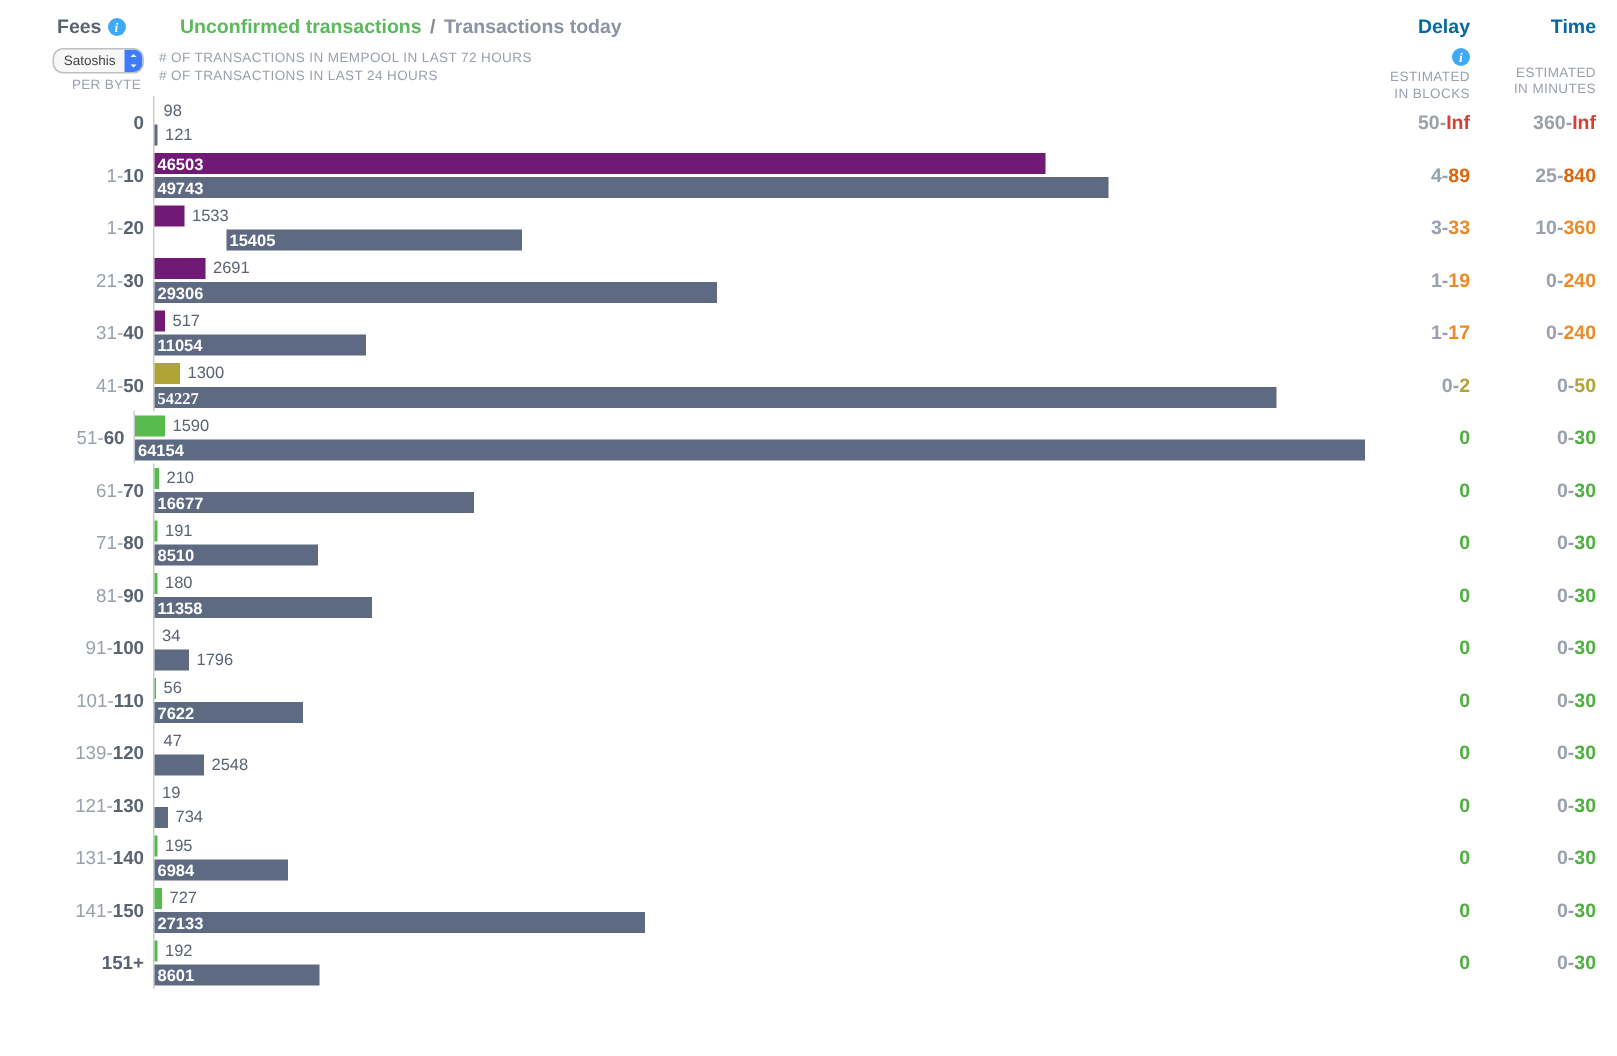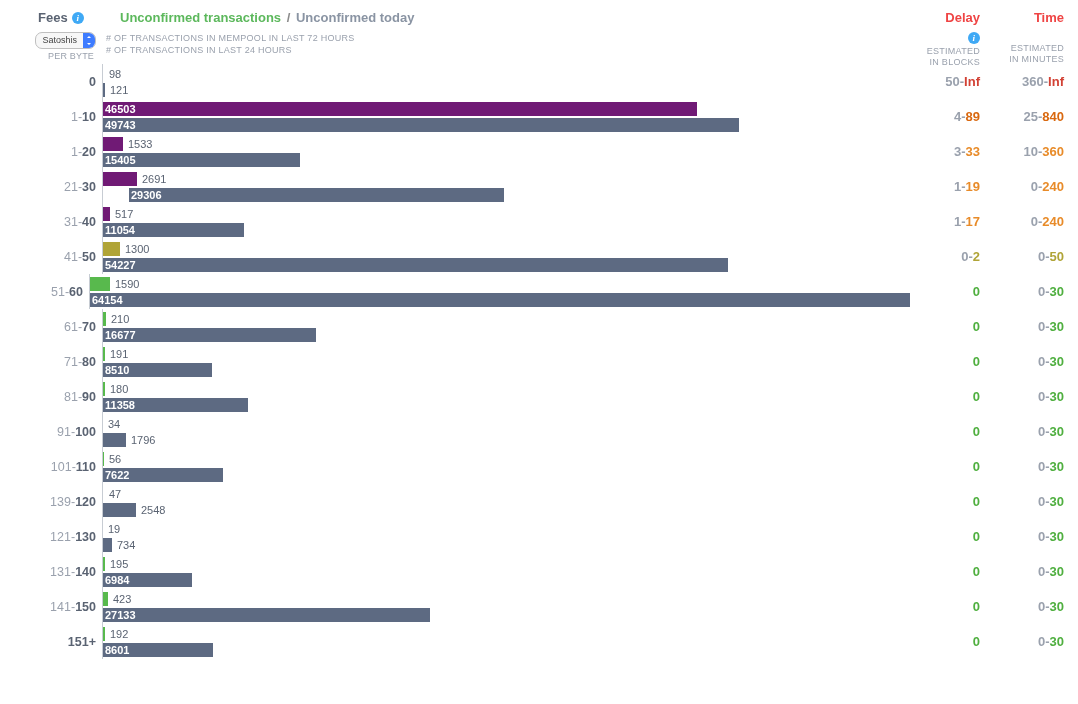--- a/index.html
+++ b/index.html
@@ -40,21 +40,21 @@
   }
   .hdr-title .link1 { color: #5cb85c; }
   .hdr-title .sep   { color: #8a8a8a; padding: 0 2px; }
   .hdr-title .link2 { color: #8a94a3; }
 
   .hdr-right {
     display: flex;
     gap: 14px;
   }
   .hdr-col   { width: 70px; text-align: right; }
-  .hdr-col-h { font-weight: 700; color: #ef4444; font-size: 13px; display:flex; justify-content:flex-end; align-items:center; gap:3px;}
+  .hdr-col-h { font-weight: 700; color: #0369a1; font-size: 13px; display:flex; justify-content:flex-end; align-items:center; gap:3px;}
 
   
   .sub {
     display: flex;
     align-items: flex-start;
     margin-top: 4px;
     height: 30px;
   }
   .sub-left {
     width: 82px;
@@ -202,21 +202,21 @@
 <div class="wrap">
 
   <div class="hdr">
     <div class="hdr-fees">
       <span>Fees</span>
       <span class="info-icon">i</span>
     </div>
     <div class="hdr-title">
       <span class="link1">Unconfirmed transactions</span>
       <span class="sep">/</span>
-      <span class="link2">Unconfirmed today</span>
+      <span class="link2">Transactions today</span>
     </div>
     <div class="hdr-right">
       <div class="hdr-col">
         <div class="hdr-col-h">
           <span>Delay</span>
         </div>
       </div>
       <div class="hdr-col">
         <div class="hdr-col-h">
           <span>Time</span>
@@ -294,40 +294,40 @@
         <div class="row-label">
           <span class="low">1-</span>
           <span class="hi">20</span>
         </div>
         <div class="row-bars">
           <div class="bar-line">
             <div class="bar bar-top" style="width: 20px;"></div>
             <span class="bar-val-outside">1533</span>
           </div>
           <div class="bar-line">
-            <div class="bar bar-bot" style="width: 197px;"><span class="bar-val-inside">15405</span></div>
+            <div class="bar bar-bot" style="width: 197px; margin-left: 48px;"><span class="bar-val-inside">15405</span></div>
           </div>
         </div>
         <div class="row-right">
           <div class="col-val"><span class="low">3-</span><span class="hi h-orange">33</span></div>
           <div class="col-val"><span class="low">10-</span><span class="hi h-orange">360</span></div>
         </div>
       </div>
       <div class="row">
         <div class="row-label">
           <span class="low">21-</span>
           <span class="hi">30</span>
         </div>
         <div class="row-bars">
           <div class="bar-line">
             <div class="bar bar-top" style="width: 34px;"></div>
             <span class="bar-val-outside">2691</span>
           </div>
           <div class="bar-line">
-            <div class="bar bar-bot" style="width: 375px; margin-left: 26px;"><span class="bar-val-inside">29306</span></div>
+            <div class="bar bar-bot" style="width: 375px;"><span class="bar-val-inside">29306</span></div>
           </div>
         </div>
         <div class="row-right">
           <div class="col-val"><span class="low">1-</span><span class="hi h-orange">19</span></div>
           <div class="col-val"><span class="low">0-</span><span class="hi h-orange">240</span></div>
         </div>
       </div>
       <div class="row">
         <div class="row-label">
           <span class="low">31-</span>
@@ -351,21 +351,21 @@
         <div class="row-label">
           <span class="low">41-</span>
           <span class="hi">50</span>
         </div>
         <div class="row-bars">
           <div class="bar-line">
             <div class="bar bar-top c-olive" style="width: 17px;"></div>
             <span class="bar-val-outside">1300</span>
           </div>
           <div class="bar-line">
-            <div class="bar bar-bot" style="width: 625px;"><span class="bar-val-inside">54227</span></div>
+            <div class="bar bar-bot" style="width: 748px; font-family: Liberation Serif, serif;"><span class="bar-val-inside">54227</span></div>
           </div>
         </div>
         <div class="row-right">
           <div class="col-val"><span class="low">0-</span><span class="hi h-olive">2</span></div>
           <div class="col-val"><span class="low">0-</span><span class="hi h-olive">50</span></div>
         </div>
       </div>
       <div class="row">
         <div class="row-label">
           <span class="low">51-</span>
@@ -466,21 +466,21 @@
         <div class="row-label">
           <span class="low">101-</span>
           <span class="hi">110</span>
         </div>
         <div class="row-bars">
           <div class="bar-line">
             <div class="bar bar-top c-green" style="width: 1px;"></div>
             <span class="bar-val-outside">56</span>
           </div>
           <div class="bar-line">
-            <div class="bar bar-bot" style="width: 120px;"><span class="bar-val-inside">7622</span></div>
+            <div class="bar bar-bot" style="width: 99px;"><span class="bar-val-inside">7622</span></div>
           </div>
         </div>
         <div class="row-right">
           <div class="col-val"><span class="hi h-green">0</span></div>
           <div class="col-val"><span class="low">0-</span><span class="hi h-green">30</span></div>
         </div>
       </div>
       <div class="row">
         <div class="row-label">
           <span class="low">139-</span>
@@ -541,21 +541,21 @@
         </div>
       </div>
       <div class="row">
         <div class="row-label">
           <span class="low">141-</span>
           <span class="hi">150</span>
         </div>
         <div class="row-bars">
           <div class="bar-line">
             <div class="bar bar-top c-green" style="width: 5px;"></div>
-            <span class="bar-val-outside">423</span>
+            <span class="bar-val-outside">727</span>
           </div>
           <div class="bar-line">
             <div class="bar bar-bot" style="width: 327px;"><span class="bar-val-inside">27133</span></div>
           </div>
         </div>
         <div class="row-right">
           <div class="col-val"><span class="hi h-green">0</span></div>
           <div class="col-val"><span class="low">0-</span><span class="hi h-green">30</span></div>
         </div>
       </div>

